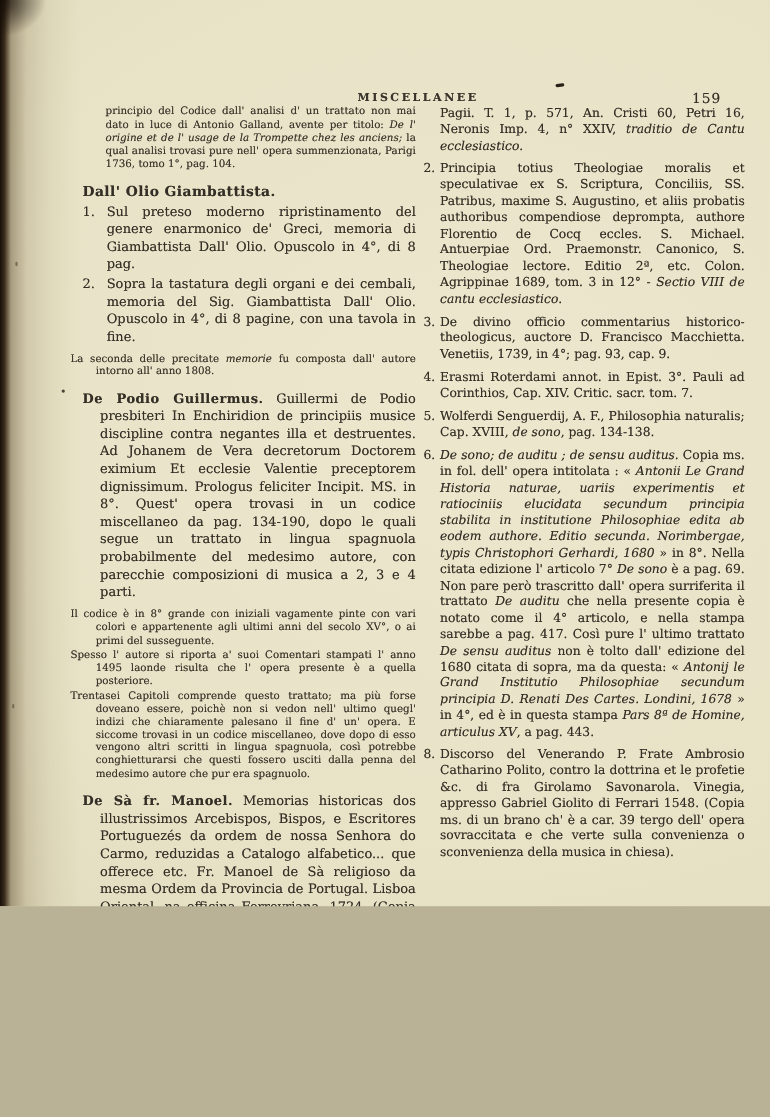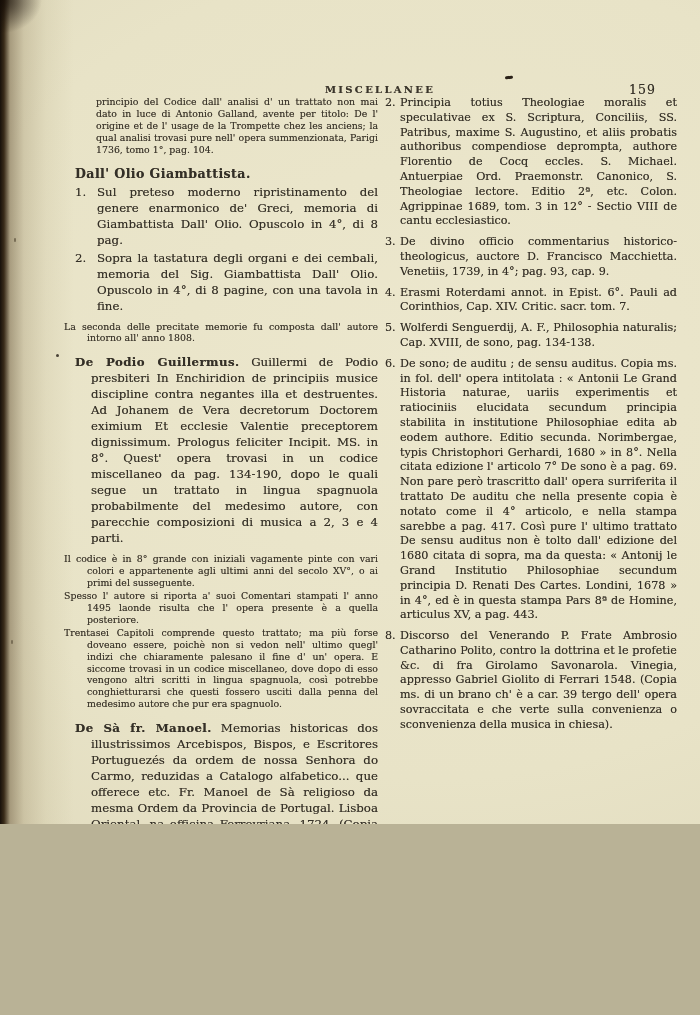--- a/index.html
+++ b/index.html
@@ -56,21 +56,21 @@
     font-size:9.4px;line-height:11.9px;color:#39342b;
   }
   .blk.small + .blk.small{margin-top:1px;}
   .blk.smallcont{
     margin:0 0 0 21px;font-size:9.4px;line-height:11.9px;color:#39342b;
   }
   .num{display:inline-block;text-indent:0;}
   .col-left .num{width:22px;}
   .col-right .num{width:15px;}
   .bd{font-weight:bold;letter-spacing:.4px;}
-  .it{}
+  .it{font-style:italic;}
 </style>
 </head>
 <body>
 
 <div class="page">
   <div class="binding-shadow"></div>
 
   <header class="running-head">
     <span class="head-title">MISCELLANEE</span>
     <span class="head-page">159</span>
@@ -88,20 +88,21 @@
       <p class="blk item"><span class="num">2.</span><span class="rg">Sopra la tastatura degli organi e dei cembali, memoria del Sig. Giambattista Dall' Olio. Opuscolo in 4°, di 8 pagine, con una tavola in fine.</span></p>
       <p class="blk small"><span class="rg">La seconda delle precitate </span><span class="it">memorie</span><span class="rg"> fu composta dall' autore intorno all' anno 1808.</span></p>
       <p class="blk entry"><span class="bd">De Podio Guillermus.</span><span class="rg"> Guillermi de Podio presbiteri In Enchiridion de principiis musice discipline contra negantes illa et destruentes. Ad Johanem de Vera decretorum Doctorem eximium Et ecclesie Valentie preceptorem dignissimum. Prologus feliciter Incipit. MS. in 8°. Quest' opera trovasi in un codice miscellaneo da pag. 134-190, dopo le quali segue un trattato in lingua spagnuola probabilmente del medesimo autore, con parecchie composizioni di musica a 2, 3 e 4 parti.</span></p>
       <p class="blk small"><span class="rg">Il codice è in 8° grande con iniziali vagamente pinte con vari colori e appartenente agli ultimi anni del secolo XV°, o ai primi del susseguente.</span></p>
       <p class="blk small"><span class="rg">Spesso l' autore si riporta a' suoi Comentari stampati l' anno 1495 laonde risulta che l' opera presente è a quella posteriore.</span></p>
       <p class="blk small"><span class="rg">Trentasei Capitoli comprende questo trattato; ma più forse doveano essere, poichè non si vedon nell' ultimo quegl' indizi che chiaramente palesano il fine d' un' opera. E siccome trovasi in un codice miscellaneo, dove dopo di esso vengono altri scritti in lingua spagnuola, così potrebbe conghietturarsi che questi fossero usciti dalla penna del medesimo autore che pur era spagnuolo.</span></p>
       <p class="blk entry"><span class="bd">De Sà fr. Manoel.</span><span class="rg"> Memorias historicas dos illustrissimos Arcebispos, Bispos, e Escritores Portuguezés da ordem de nossa Senhora do Carmo, reduzidas a Catalogo alfabetico... que offerece etc. Fr. Manoel de Sà religioso da mesma Ordem da Provincia de Portugal. Lisboa Oriental, na officina Ferreyriana, 1724. (Copia ms. del </span><span class="it">Cap. LXXI, que trata do R. P. Manoel Cardoso insigne na arte da musica</span><span class="rg">).</span></p>
       <p class="blk item"><span class="num">1.</span><span class="rg">Ex annal. ecclesiast. Baronij cum crit.</span></p>
     </main>
   <main class="col col-right">
+      <p class="blk cont"><span class="rg">Pagii. T. 1, p. 571, An. Cristi 60, Petri 16, Neronis Imp. 4, n° XXIV, </span><span class="it">traditio de Cantu ecclesiastico</span><span class="rg">.</span></p>
       <p class="blk item"><span class="num">2.</span><span class="rg">Principia totius Theologiae moralis et speculativae ex S. Scriptura, Conciliis, SS. Patribus, maxime S. Augustino, et aliis probatis authoribus compendiose deprompta, authore Florentio de Cocq eccles. S. Michael. Antuerpiae Ord. Praemonstr. Canonico, S. Theologiae lectore. Editio 2ª, etc. Colon. Agrippinae 1689, tom. 3 in 12° - </span><span class="it">Sectio VIII de cantu ecclesiastico</span><span class="rg">.</span></p>
       <p class="blk item"><span class="num">3.</span><span class="rg">De divino officio commentarius historico-theologicus, auctore D. Francisco Macchietta. Venetiis, 1739, in 4°; pag. 93, cap. 9.</span></p>
-      <p class="blk item"><span class="num">4.</span><span class="rg">Erasmi Roterdami annot. in Epist. 6°. Pauli ad Corinthios, Cap. XIV. Critic. sacr. tom. 7.</span></p>
+      <p class="blk item"><span class="num">4.</span><span class="rg">Erasmi Roterdami annot. in Epist. 3°. Pauli ad Corinthios, Cap. XIV. Critic. sacr. tom. 7.</span></p>
       <p class="blk item"><span class="num">5.</span><span class="rg">Wolferdi Senguerdij, A. F., Philosophia naturalis; Cap. XVIII, </span><span class="it">de sono</span><span class="rg">, pag. 134-138.</span></p>
       <p class="blk item"><span class="num">6.</span><span class="it">De sono; de auditu ; de sensu auditus.</span><span class="rg"> Copia ms. in fol. dell' opera intitolata : « </span><span class="it">Antonii Le Grand Historia naturae, uariis experimentis et ratiociniis elucidata secundum principia stabilita in institutione Philosophiae edita ab eodem authore. Editio secunda. Norimbergae, typis Christophori Gerhardi, 1680</span><span class="rg"> » in 8°. Nella citata edizione l' articolo 7° </span><span class="it">De sono</span><span class="rg"> è a pag. 69. Non pare però trascritto dall' opera surriferita il trattato </span><span class="it">De auditu</span><span class="rg"> che nella presente copia è notato come il 4° articolo, e nella stampa sarebbe a pag. 417. Così pure l' ultimo trattato </span><span class="it">De sensu auditus</span><span class="rg"> non è tolto dall' edizione del 1680 citata di sopra, ma da questa: « </span><span class="it">Antonij le Grand Institutio Philosophiae secundum principia D. Renati Des Cartes. Londini, 1678</span><span class="rg"> » in 4°, ed è in questa stampa </span><span class="it">Pars 8ª de Homine, articulus XV</span><span class="rg">, a pag. 443.</span></p>
       <p class="blk item"><span class="num">8.</span><span class="rg">Discorso del Venerando P. Frate Ambrosio Catharino Polito, contro la dottrina et le profetie &amp;c. di fra Girolamo Savonarola. Vinegia, appresso Gabriel Giolito di Ferrari 1548. (Copia ms. di un brano ch' è a car. 39 tergo dell' opera sovraccitata e che verte sulla convenienza o sconvenienza della musica in chiesa).</span></p>
     </main>
 </div>
 
 </body></html>

